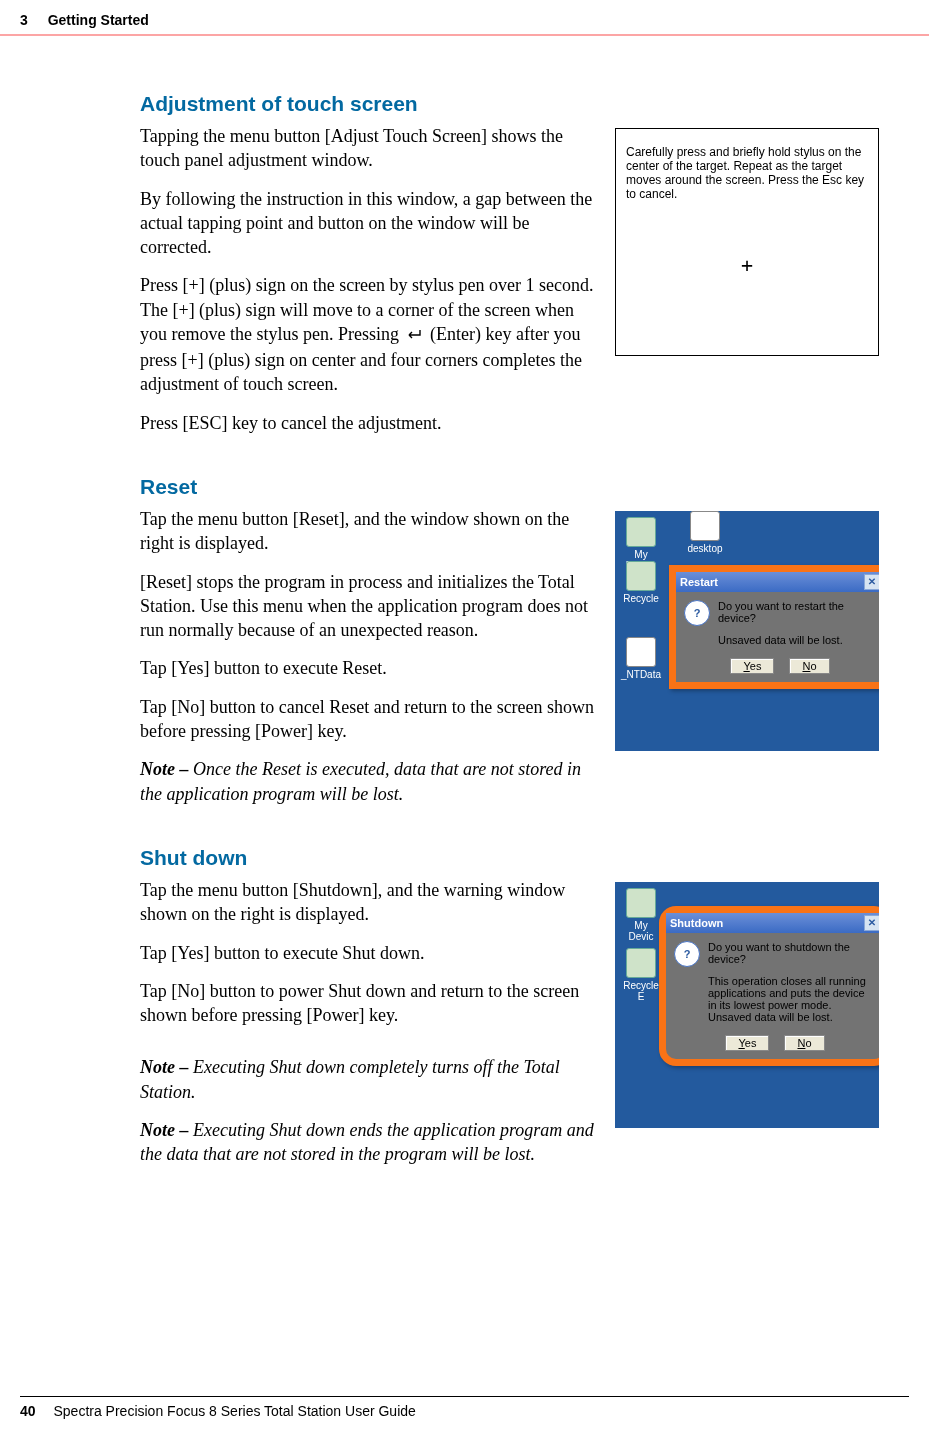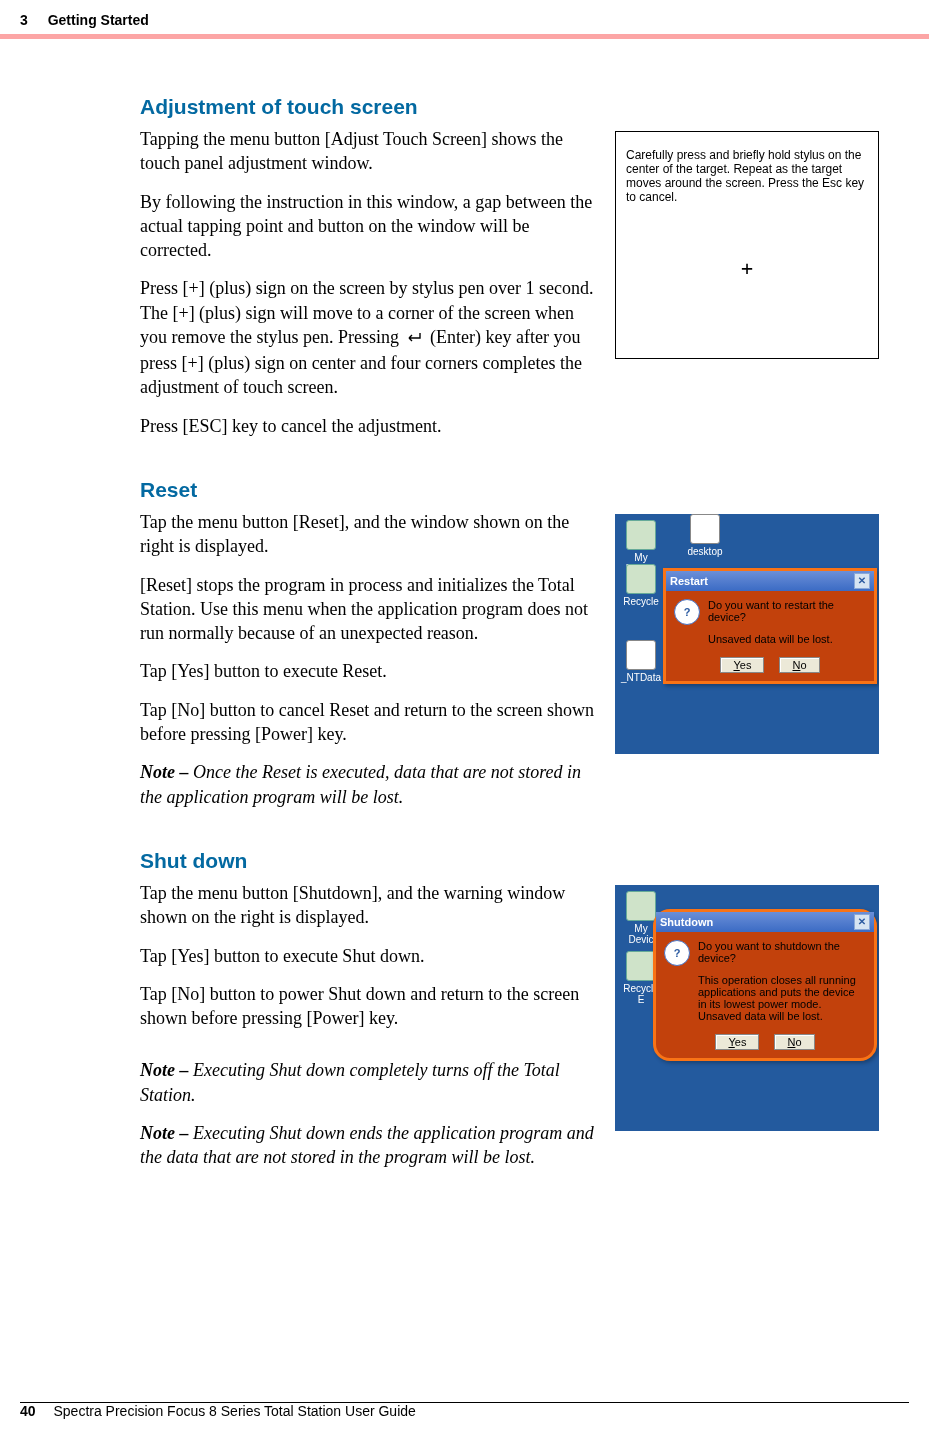--- a/index.html
+++ b/index.html
@@ -8,21 +8,21 @@
     color: #000;
     margin: 0;
     padding: 0;
     width: 929px;
     height: 1433px;
     position: relative;
     background: #fff;
   }
   .page-header {
     padding: 12px 12px 6px 20px;
-    border-bottom: 5px solid #fca5a5;
+    border-bottom: 2px solid #fca5a5;
     font-family: Arial, Helvetica, sans-serif;
     font-size: 14px;
     font-weight: bold;
   }
   .page-header .chap-num { margin-right: 16px; }
   .content {
     padding: 30px 50px 0 140px;
   }
   h2 {
     font-family: Arial, Helvetica, sans-serif;
@@ -77,24 +77,25 @@
     width: 40px;
     text-align: center;
     font-size: 10px;
   }
   .wince .dicon .iconbox {
     width: 28px; height: 28px; margin: 0 auto 2px auto;
     background: #cfe3c9; border: 1px solid #6a9; border-radius: 3px;
   }
   .dialog {
     position: absolute;
-    background: #c2410c;
-    border: 3px solid #f97316;
+    background: #737373;
+    border: 7px solid #f97316;
     box-shadow: 2px 2px 4px rgba(0,0,0,0.3);
     color: #000;
+    margin-left: 6px;
   }
   .dialog .titlebar {
     background: linear-gradient(#6b8fd8, #3b6bc4);
     color: #fff;
     font-weight: bold;
     font-size: 11px;
     padding: 2px 4px;
     display: flex;
     justify-content: space-between;
     align-items: center;
@@ -141,20 +142,21 @@
   .enter-key {
     display: inline-block;
     vertical-align: middle;
   }
   .page-footer {
     position: absolute;
     bottom: 14px;
     left: 20px;
     border-top: 1px solid #000;
     width: 889px;
+    padding-top: 6px;
     font-family: Arial, Helvetica, sans-serif;
     font-size: 14px;
   }
   .page-footer b { margin-right: 14px; }
   .clear { clear: both; }
 </style>
 </head>
 <body>
 
 <div class="page-header">

